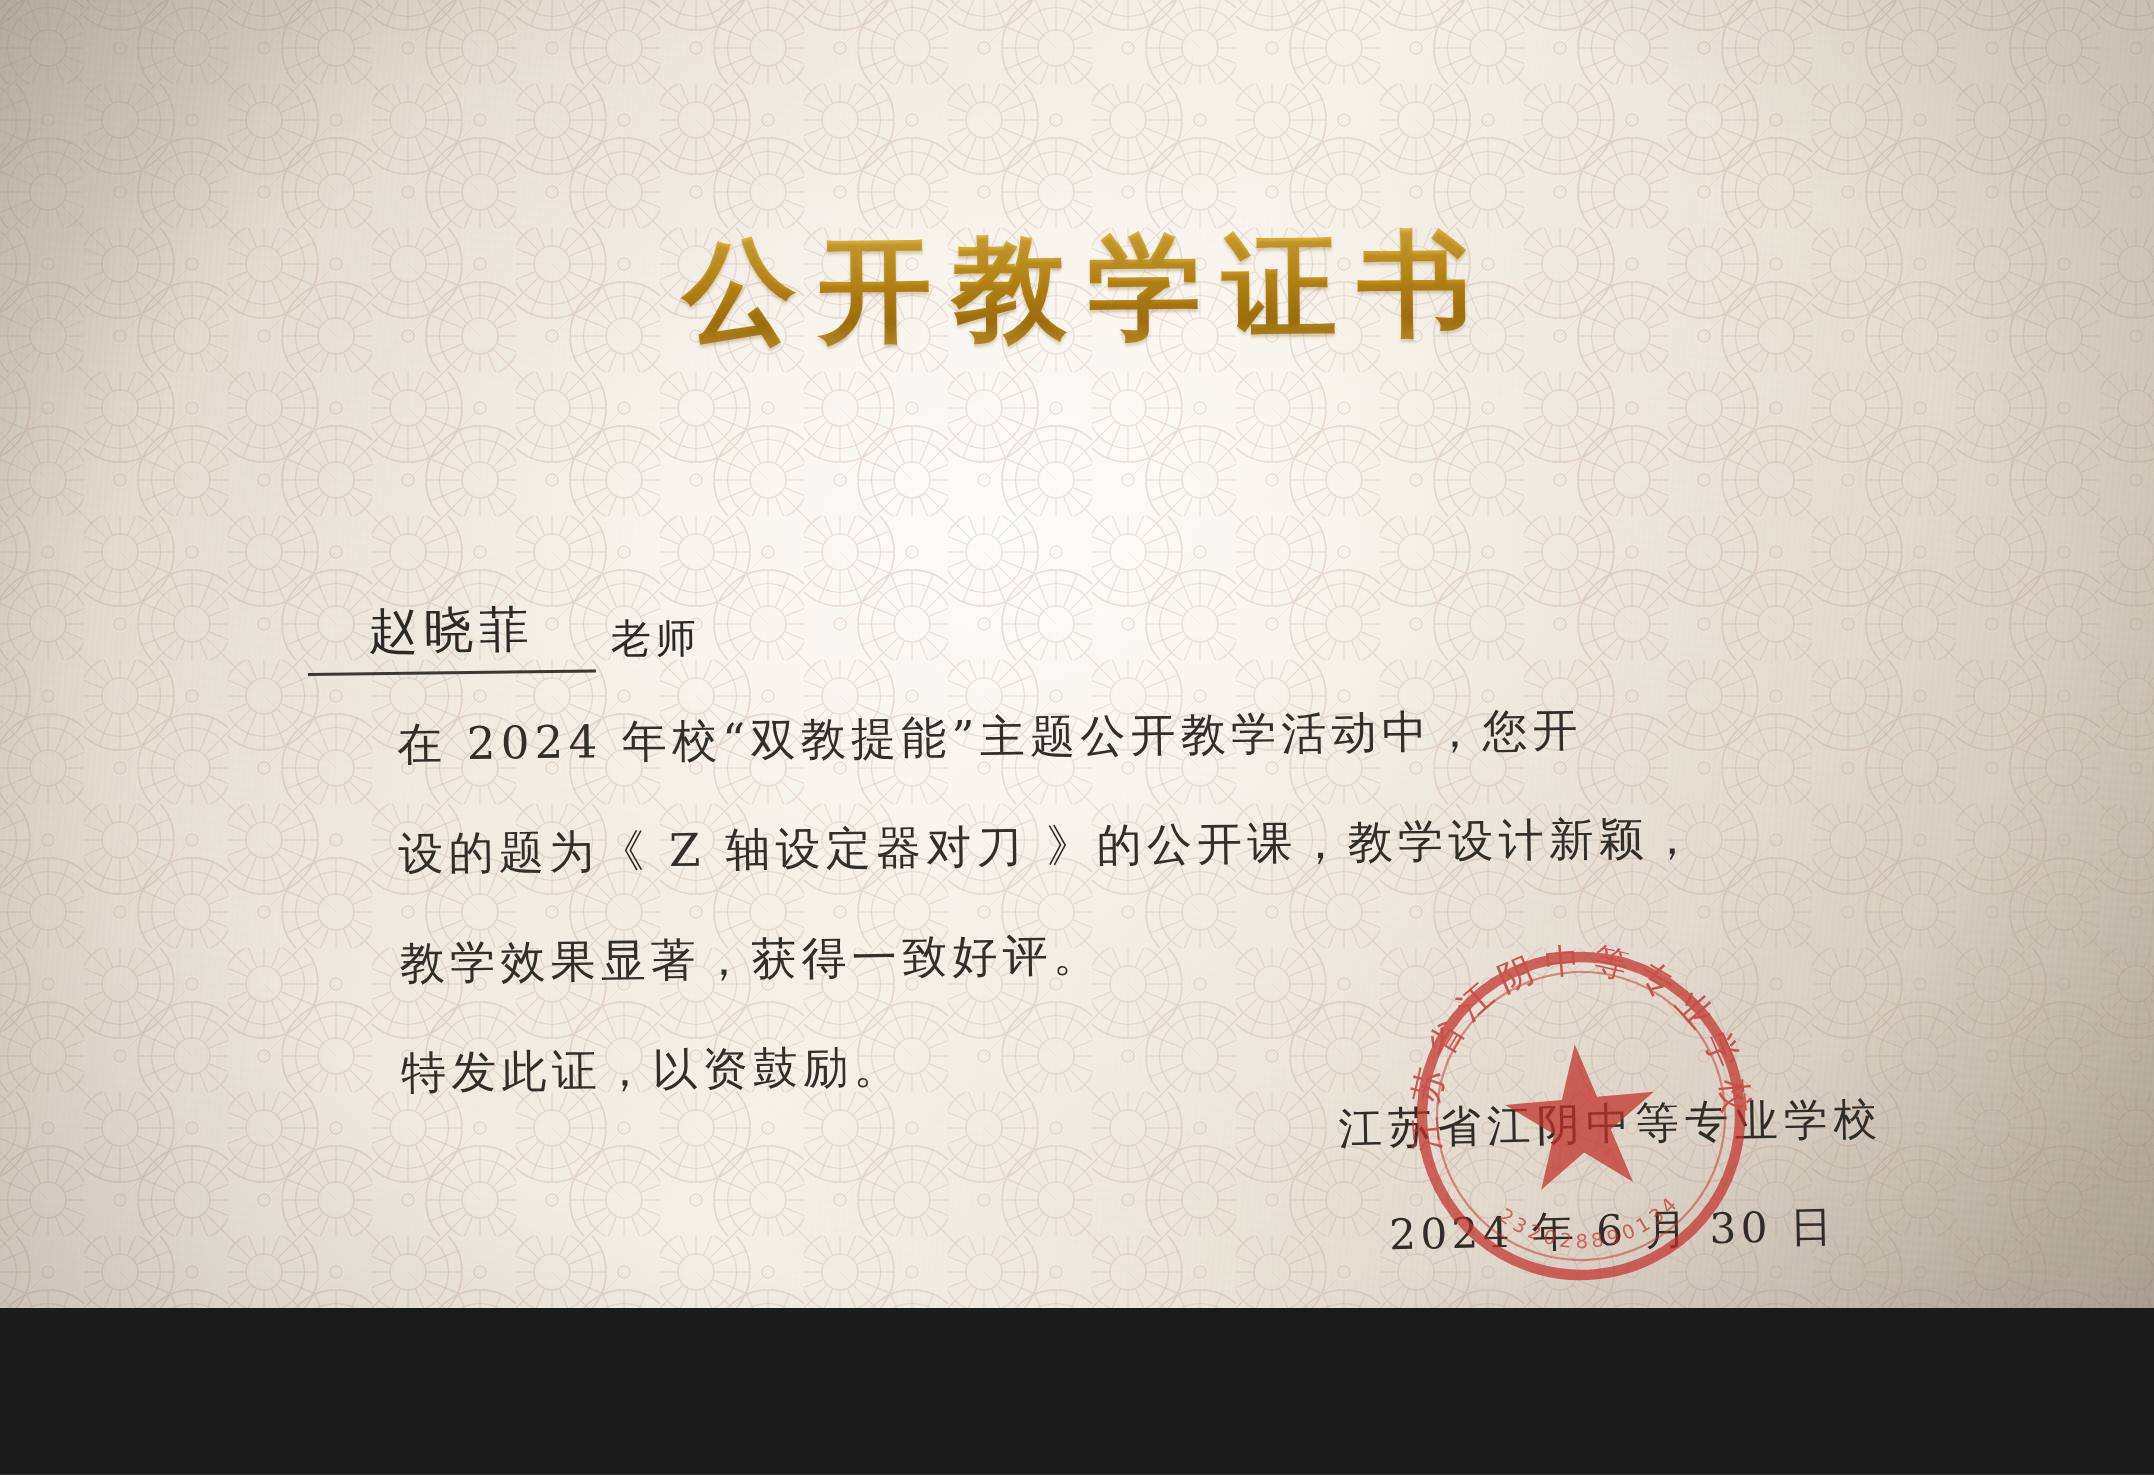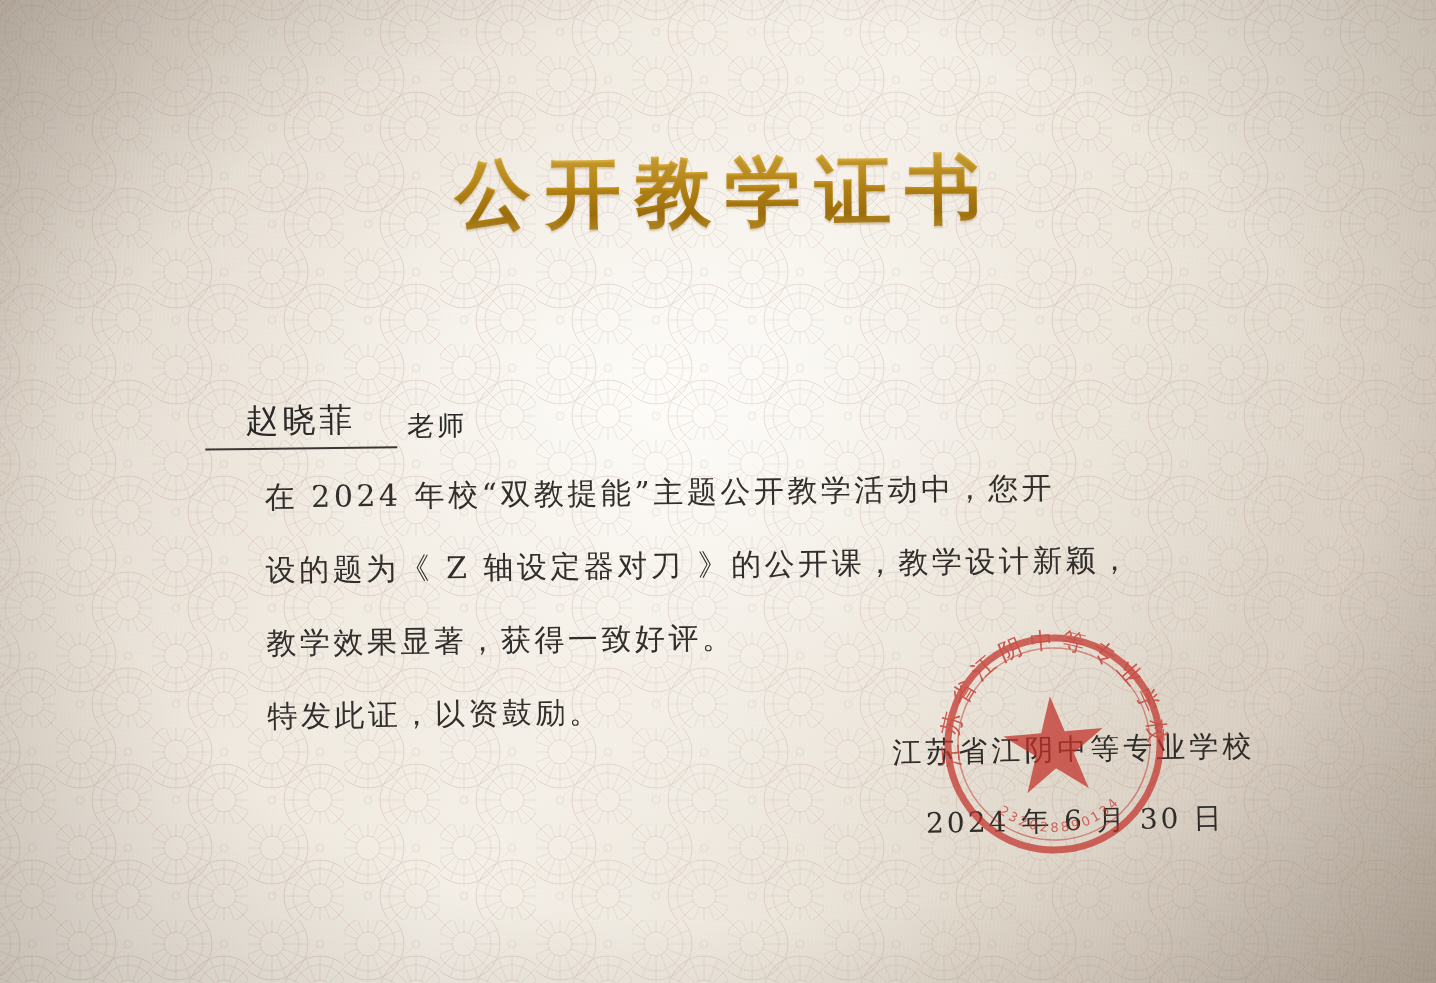--- a/index.html
+++ b/index.html
@@ -11,21 +11,21 @@
     width: 1436px;
     height: 983px;
     overflow: hidden;
     font-family: "Liberation Serif", serif;
   }
 
   
   #certificate {
     position: relative;
     width: 1436px;
-    height: 983px;
+    height: 872px;
     background:
       radial-gradient(ellipse 900px 620px at 46% 40%, rgba(255,255,252,0.85) 0%, rgba(246,241,233,0.35) 45%, rgba(226,218,206,0.0) 75%),
       linear-gradient(118deg, #c9bfb3 0%, #ded5c9 12%, #efe9df 32%, #f4efe6 48%, #e9e2d6 66%, #d8cec1 84%, #bdb2a4 100%);
     overflow: hidden;
   }
 
   
   .grain {
     position: absolute;
     inset: 0;

